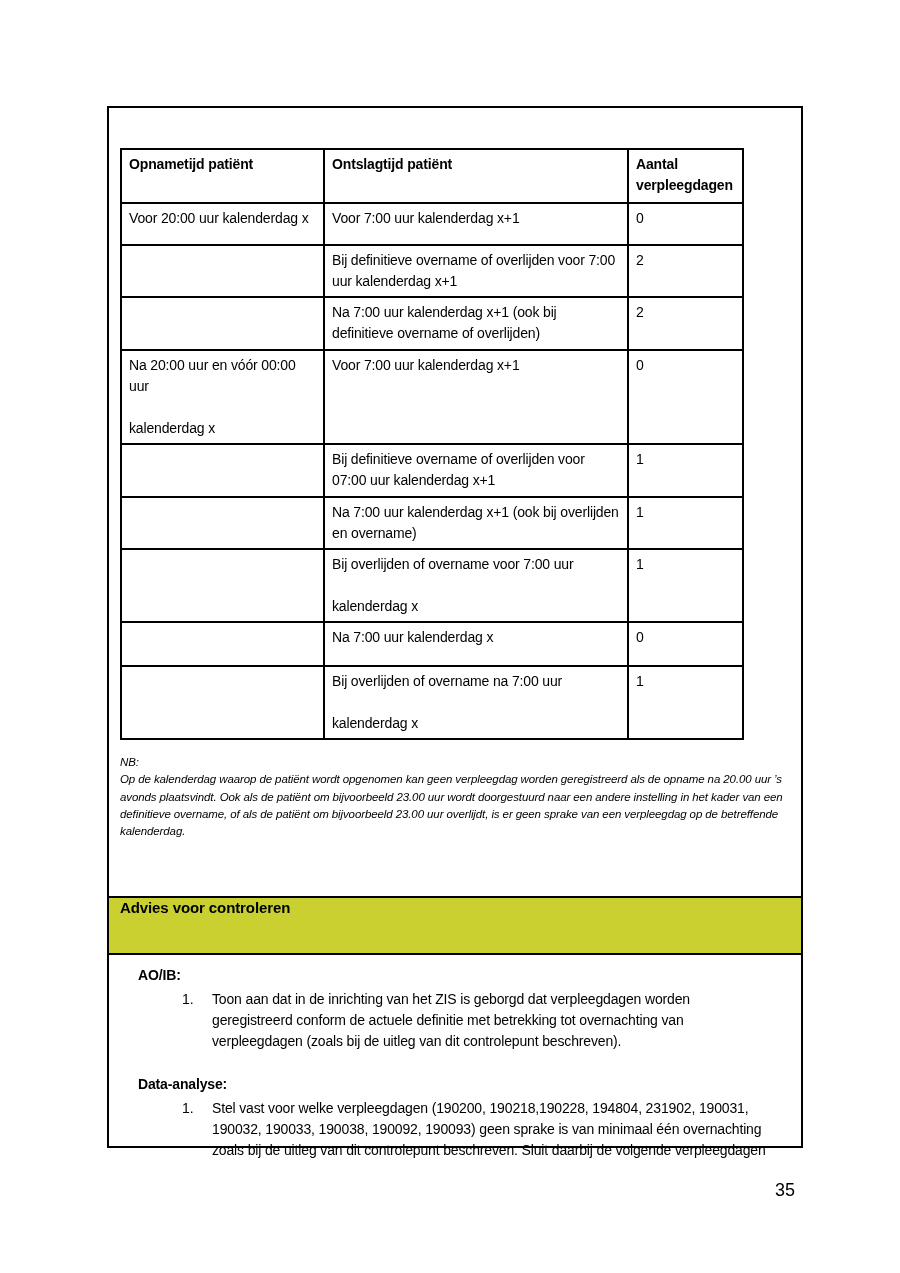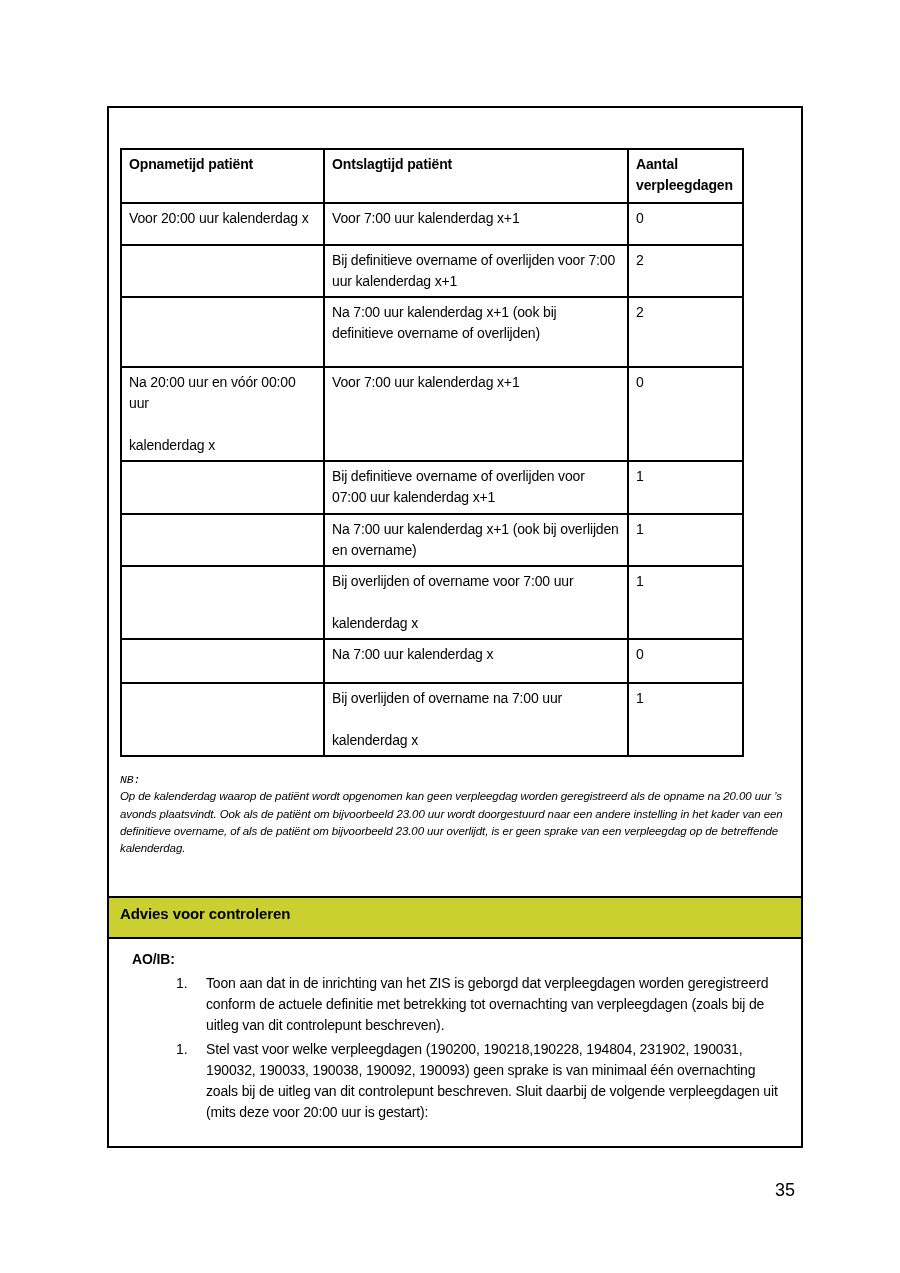--- a/index.html
+++ b/index.html
@@ -53,35 +53,35 @@
     line-height: 1.35;
     letter-spacing: -0.15px;
   }
   .nb-block {
     margin-top: 14px;
     font-style: italic;
     font-size: 11.5px;
     line-height: 1.5;
     letter-spacing: -0.1px;
   }
-  .nb-label { display: block; font-family: Liberation Mono, monospace; }
+  .nb-label { display: block; }
   .banner {
-    height: 43px;
+    height: 59px;
     box-sizing: border-box;
     border-top: 2px solid #000000;
     border-bottom: 2px solid #000000;
-    padding: 7px 11px;
+    padding: 1px 11px;
     font-weight: bold;
     font-size: 15px;
     letter-spacing: -0.1px;
   }
   .content-bottom {
     height: 207px;
     box-sizing: border-box;
-    padding: 10px 23px;
+    padding: 10px 29px;
     font-size: 14px;
     line-height: 1.5;
     letter-spacing: -0.15px;
     overflow: hidden;
   }
   .section-label { font-weight: bold; }
   .dl-label { margin-top: 22px; }
   .list-item {
     display: flex;
     margin: 3px 0 0 44px;
@@ -117,21 +117,21 @@
         <tr style="height:42px">
           <td>Voor 20:00 uur kalenderdag x</td>
           <td>Voor 7:00 uur kalenderdag x+1</td>
           <td>0</td>
         </tr>
         <tr style="height:51px">
           <td></td>
           <td>Bij definitieve overname of overlijden voor 7:00 uur kalenderdag x+1</td>
           <td>2</td>
         </tr>
-        <tr style="height:70px">
+        <tr style="height:53px">
           <td></td>
           <td>Na 7:00 uur kalenderdag x+1 (ook bij definitieve overname of overlijden)</td>
           <td>2</td>
         </tr>
         <tr style="height:84px">
           <td>Na 20:00 uur en vóór 00:00 uur
 
 kalenderdag x</td>
           <td>Voor 7:00 uur kalenderdag x+1</td>
           <td>0</td>
@@ -179,20 +179,21 @@
       <span>Advies voor controleren</span>
     </div>
 
     <div class="content-bottom">
       <div class="section-label">AO/IB:</div>
       <div class="list-item">
         <span class="list-num">1.</span>
         <span class="list-text">Toon aan dat in de inrichting van het ZIS is geborgd dat verpleegdagen worden geregistreerd conform de actuele definitie met betrekking tot overnachting van verpleegdagen (zoals bij de uitleg van dit controlepunt beschreven).</span>
       </div>
 
+      <div class="section-label dl-label">Data-analyse:</div>
       <div class="list-item">
         <span class="list-num">1.</span>
         <span class="list-text">Stel vast voor welke verpleegdagen (190200, 190218,190228, 194804, 231902, 190031, 190032, 190033, 190038, 190092, 190093) geen sprake is van minimaal één overnachting zoals bij de uitleg van dit controlepunt beschreven. Sluit daarbij de volgende verpleegdagen uit (mits deze voor 20:00 uur is gestart):</span>
       </div>
     </div>
 
   </div>
 
   <div class="page-number">35</div>
 </div>

